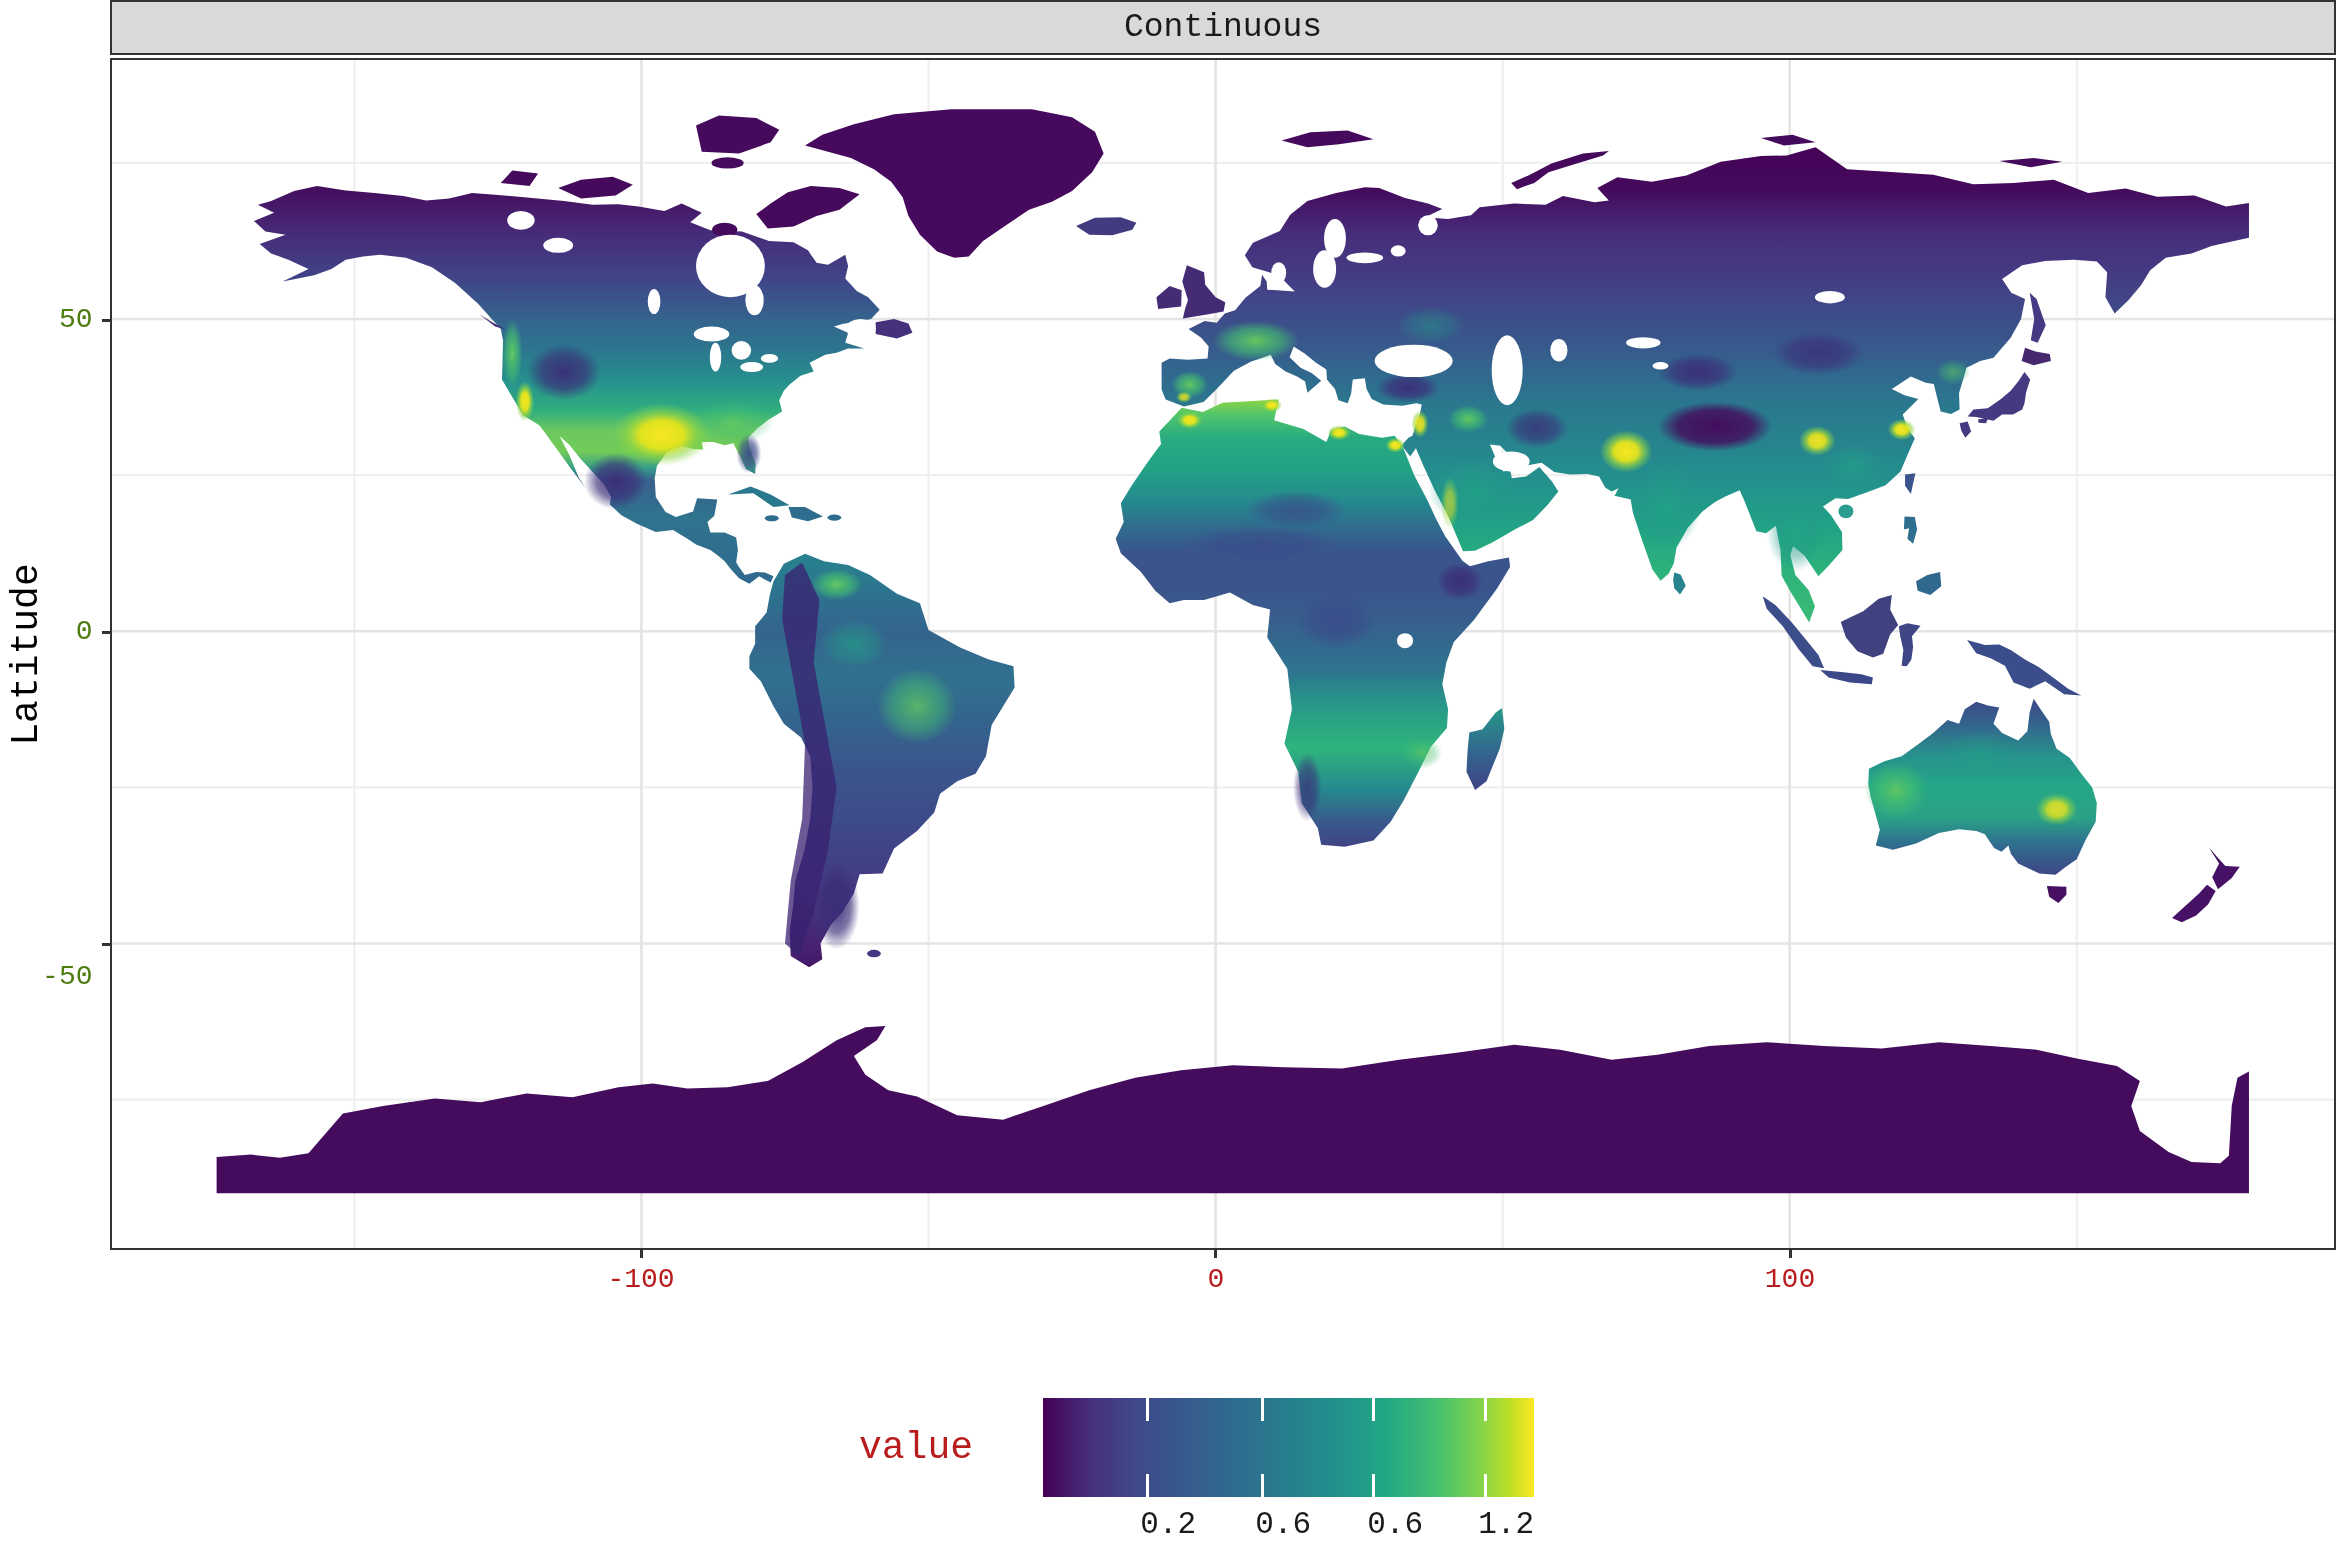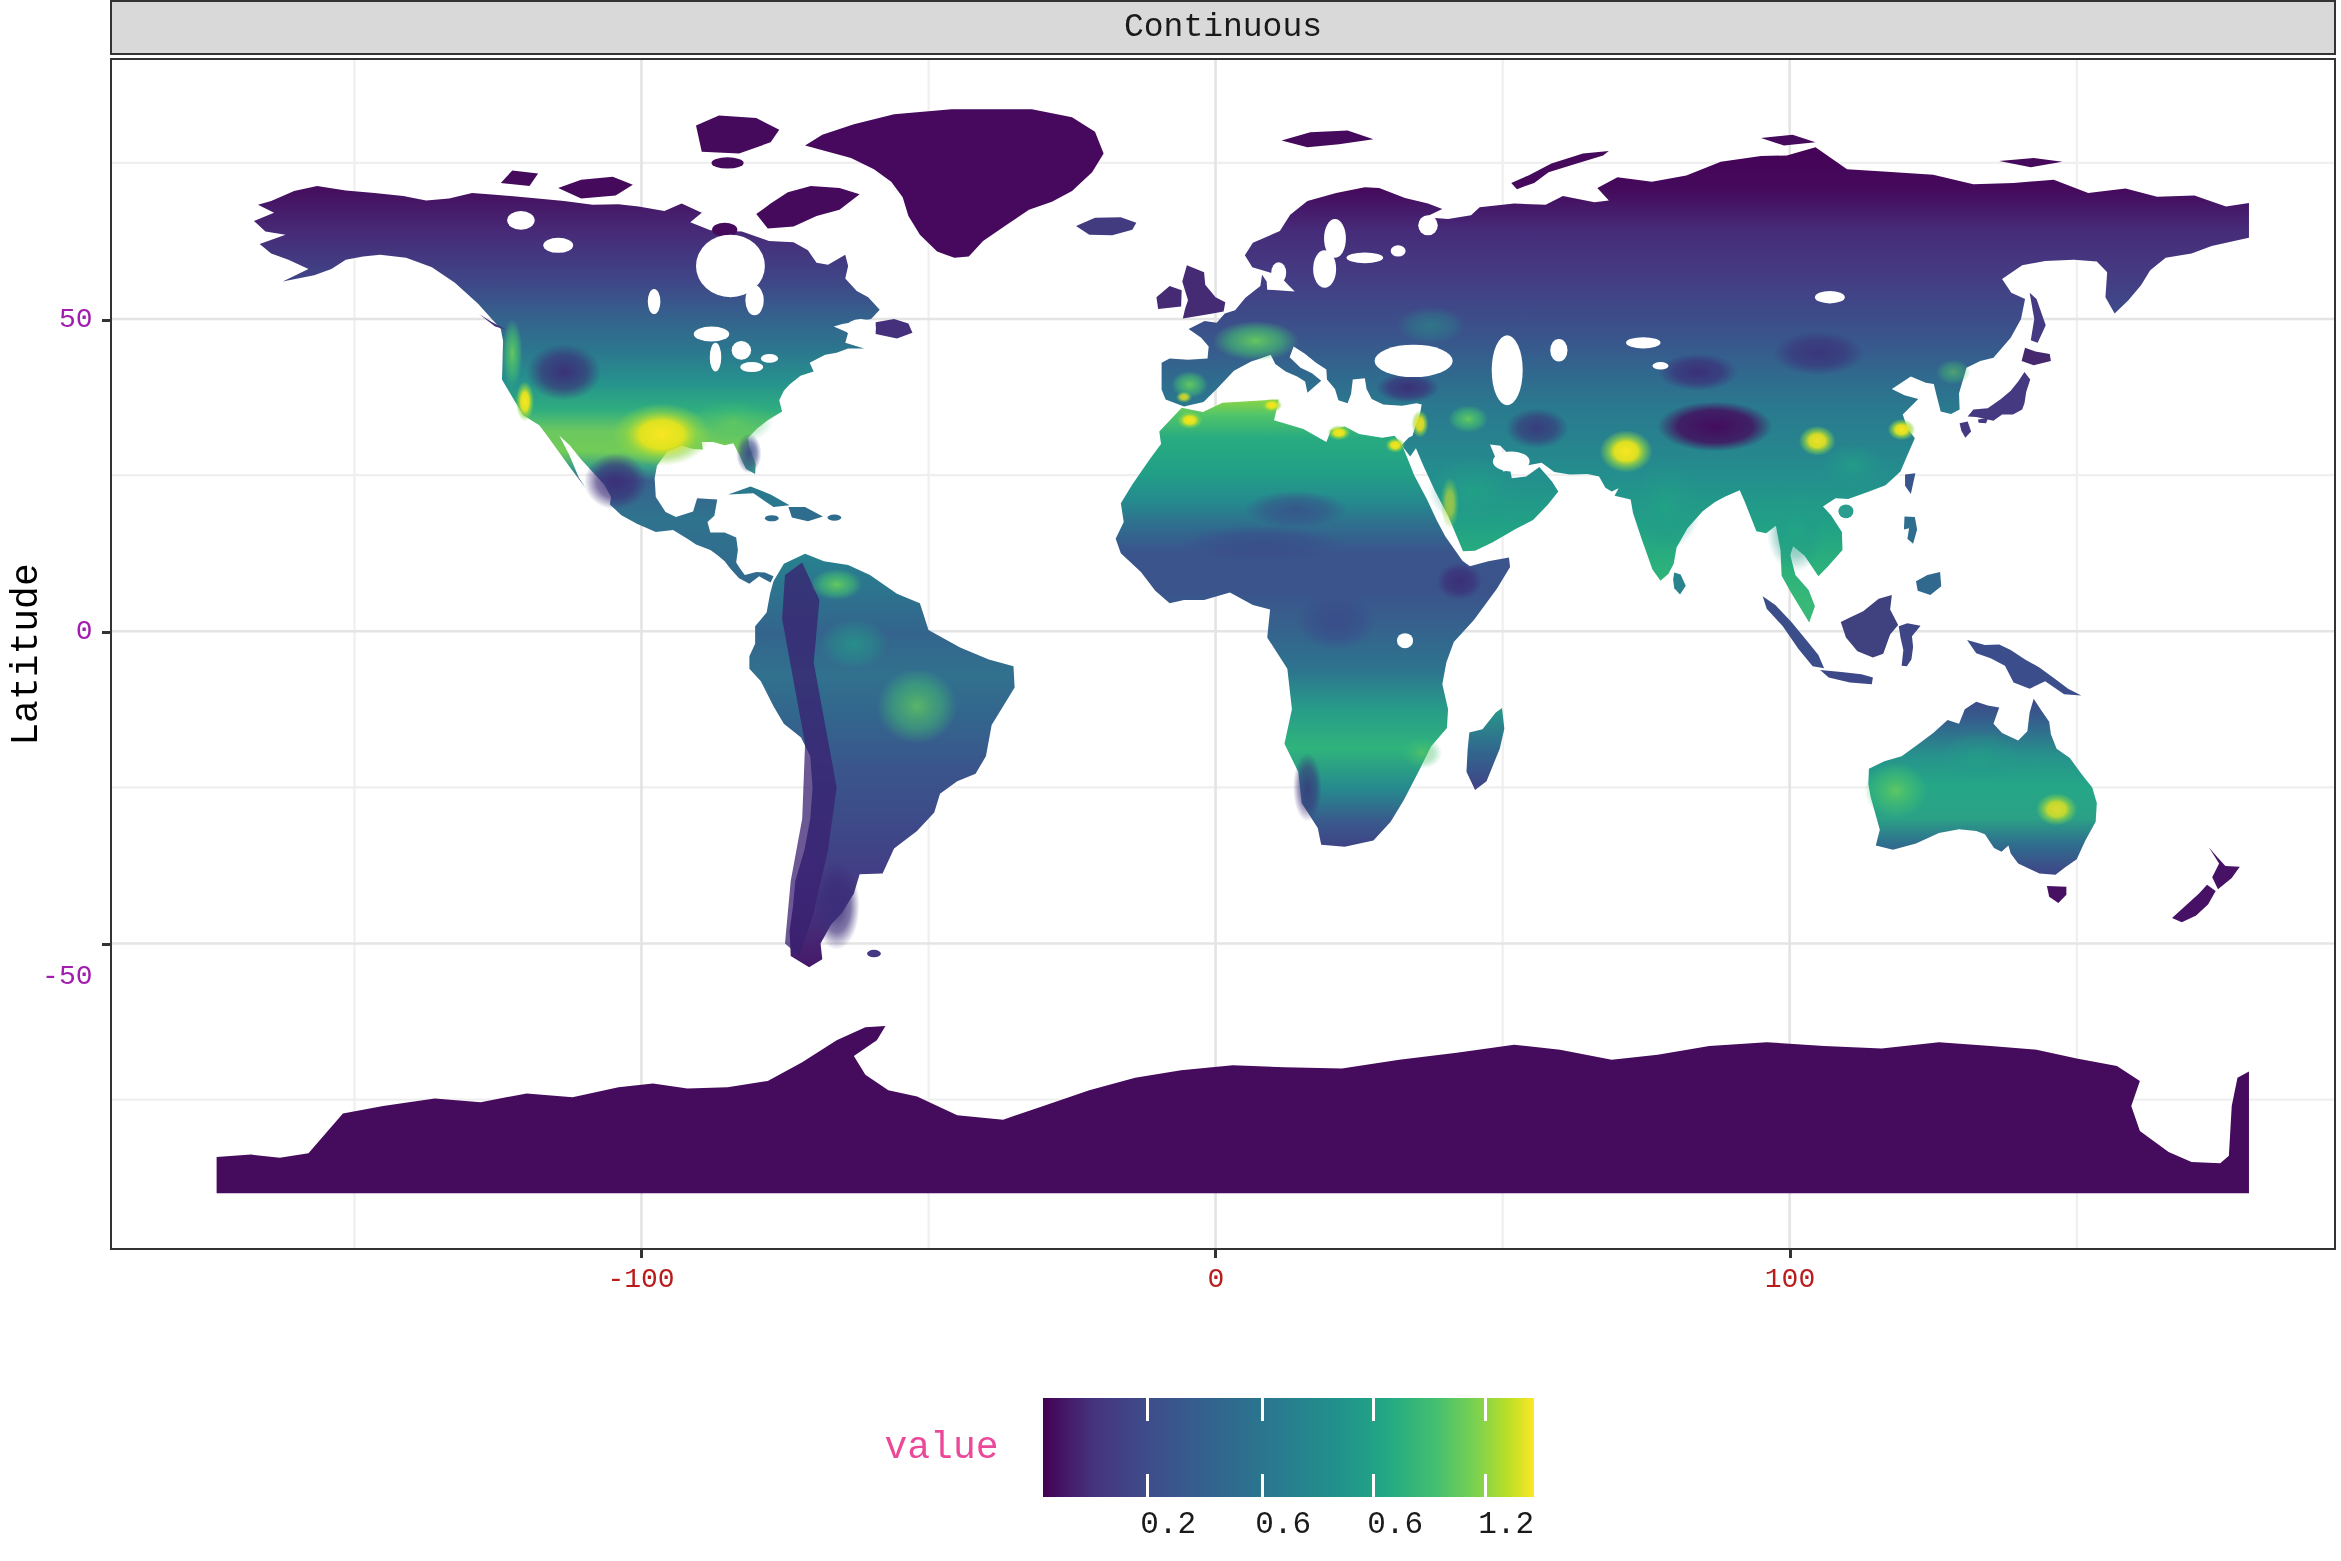--- a/index.html
+++ b/index.html
@@ -2,27 +2,27 @@
 <html style="font-size:13.2px"><head>
 <meta charset="utf-8">
 <style>
   html,body{margin:0;padding:0;background:#ffffff;}
   #fig{position:relative;width:2342px;height:1561px;background:#ffffff;font-family:Liberation Mono, monospace;overflow:hidden;}
   .strip{position:absolute;left:110px;top:0;width:2226px;height:55px;background:#d9d9d9;border:2.5px solid #333333;box-sizing:border-box;display:flex;align-items:center;justify-content:center;}
   .strip-title{font-size:33px;color:#1a1a1a;}
   .panel{position:absolute;left:110px;top:58px;width:2226px;height:1192px;background:#ffffff;}
   .panel-border{position:absolute;left:110px;top:58px;width:2226px;height:1192px;border:2.5px solid #333333;box-sizing:border-box;pointer-events:none;}
   .panel svg{position:absolute;left:0;top:0;}
-  .ytick-label{position:absolute;width:76px;left:16.5px;text-align:right;font-size:28px;line-height:28px;color:#a21caf;}
+  .ytick-label{position:absolute;width:76px;left:16.5px;text-align:right;font-size:28px;line-height:28px;color:#4d7c0f;}
   .xtick-label{position:absolute;width:132px;text-align:center;font-size:28px;line-height:28px;color:#b91c1c;}
   .tickmark-y{position:absolute;width:8.3px;height:2.5px;background:#333333;left:102px;}
   .tickmark-x{position:absolute;width:2.5px;height:8.3px;background:#333333;top:1250px;}
   .axis-title-x{position:absolute;left:975px;top:1299px;width:496px;text-align:center;font-size:38px;color:#000000;}
   .axis-title-y{position:absolute;left:-140px;top:634px;width:331px;height:41px;text-align:center;font-size:38px;color:#000000;transform:rotate(-90deg);}
-  .legend-title{position:absolute;left:859px;top:1398px;width:165px;height:99px;line-height:99px;text-align:center;font-size:38px;color:#ec4899;}
+  .legend-title{position:absolute;left:859px;top:1398px;width:165px;height:99px;line-height:99px;text-align:left;font-size:38px;color:#b91c1c;}
   .legend-bar{position:absolute;left:1043px;top:1398px;width:491px;height:99px;
      background:linear-gradient(90deg,#440154 0%,#46327e 10%,#3f4a8a 20%,#365c8d 30%,#2e6d8e 40%,#277f8e 50%,#21918c 60%,#22a884 70%,#44bf70 80%,#7ad151 88%,#bddf26 95%,#fde725 100%);}
   .lg-tick{position:absolute;width:2.5px;height:23px;background:#ffffff;}
   .lg-tick.top{top:0;} .lg-tick.bot{bottom:0;}
   .lg-label{position:absolute;top:1507px;width:99px;text-align:right;font-size:31px;color:#1a1a1a;}
 </style>
 </head>
 <body>
 
 <div id="fig">

